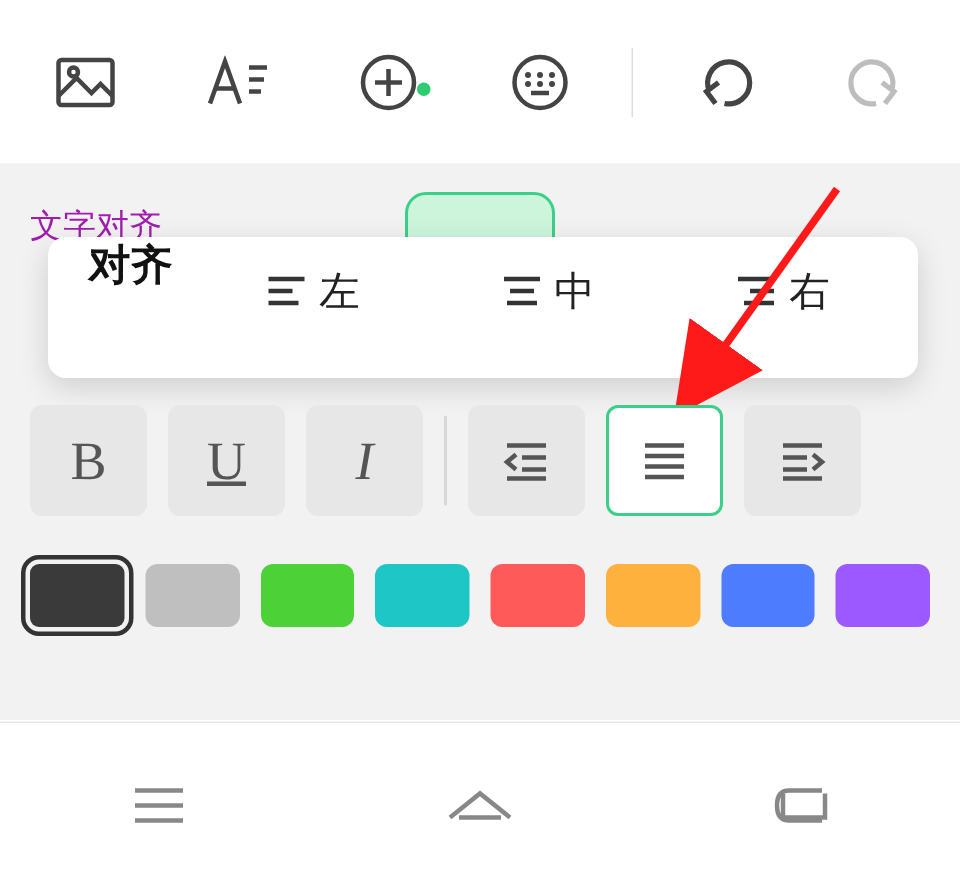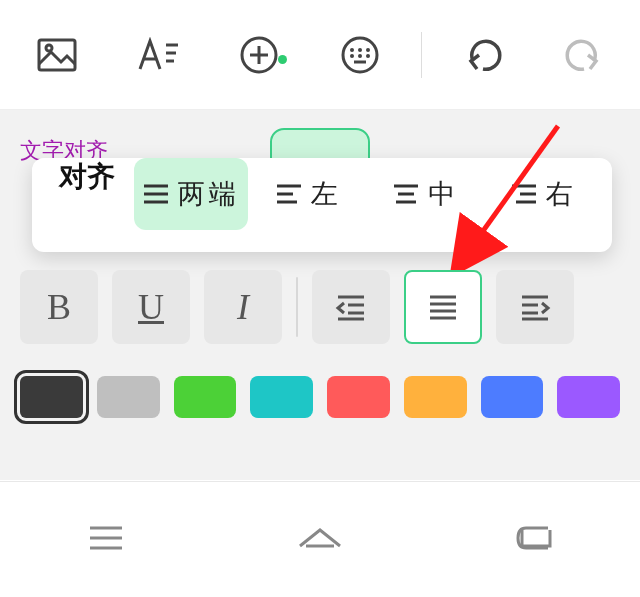--- a/index.html
+++ b/index.html
@@ -193,28 +193,20 @@
 
 <div class="panel-area">
 
   <div class="green-tab"></div>
 
   <div class="anno">文字对齐</div>
 
   <div class="align-pop">
     <div class="align-label">对齐</div>
 
-    <div class="align-opt active">
-      <svg width="28" height="24" viewBox="0 0 28 24" stroke-width="3">
-        <line x1="2" y1="4" x2="26" y2="4"></line>
-          <line x1="2" y1="12" x2="26" y2="12"></line>
-          <line x1="2" y1="20" x2="26" y2="20"></line>
-      </svg>
-      <span>两端</span>
-    </div>
 
     <div class="align-opt">
       <svg width="28" height="24" viewBox="0 0 28 24" stroke-width="3">
         <line x1="2" y1="4" x2="26" y2="4"></line>
           <line x1="2" y1="12" x2="18" y2="12"></line>
           <line x1="2" y1="20" x2="22" y2="20"></line>
       </svg>
       <span>左</span>
     </div>
 

